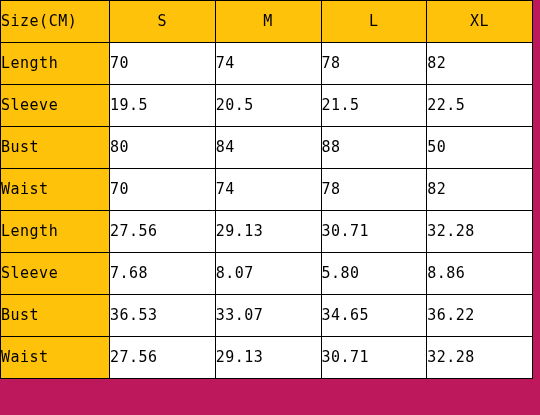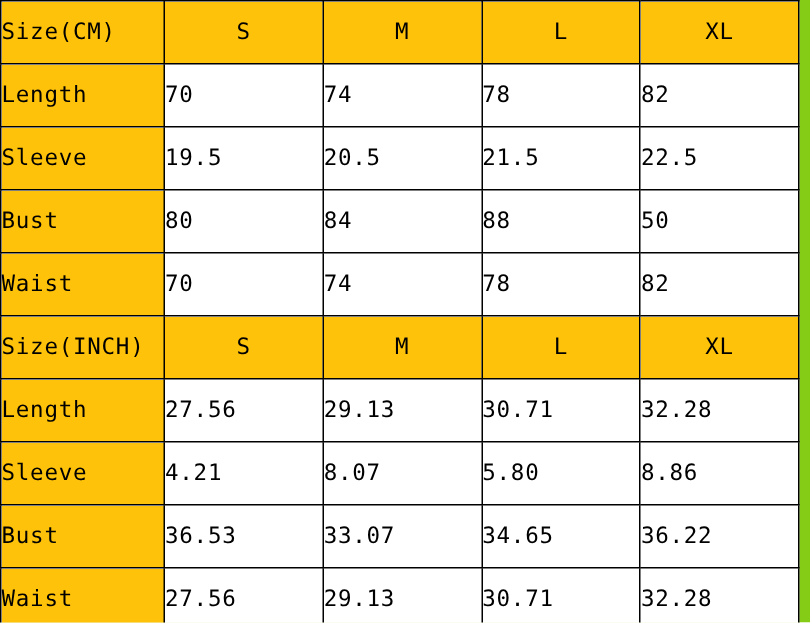--- a/index.html
+++ b/index.html
@@ -12,21 +12,21 @@
     width: 540px;
     height: 415px;
     overflow: hidden;
     font-family: "DejaVu Sans Mono", "Liberation Mono", monospace;
   }
 
   .sheet {
     position: relative;
     width: 540px;
     height: 415px;
-    background: #84cc16;
+    background: #be185d;
   }
 
   table.size-table {
     border-collapse: collapse;
     table-layout: fixed;
     width: 532px;
     margin: 0;
     background: #ffffff;
   }
 
@@ -115,39 +115,32 @@
       </tr>
 
       <tr>
         <td class="row-label">Waist</td>
         <td class="value-cell">70</td>
         <td class="value-cell">74</td>
         <td class="value-cell">78</td>
         <td class="value-cell">82</td>
       </tr>
 
-      <tr class="header-row">
-        <td class="row-label">Size(INCH)</td>
-        <td class="size-head">S</td>
-        <td class="size-head">M</td>
-        <td class="size-head">L</td>
-        <td class="size-head">XL</td>
-      </tr>
 
       <tr>
         <td class="row-label">Length</td>
         <td class="value-cell">27.56</td>
         <td class="value-cell">29.13</td>
         <td class="value-cell">30.71</td>
         <td class="value-cell">32.28</td>
       </tr>
 
       <tr>
         <td class="row-label">Sleeve</td>
-        <td class="value-cell">4.21</td>
+        <td class="value-cell">7.68</td>
         <td class="value-cell">8.07</td>
         <td class="value-cell">5.80</td>
         <td class="value-cell">8.86</td>
       </tr>
 
       <tr>
         <td class="row-label">Bust</td>
         <td class="value-cell">36.53</td>
         <td class="value-cell">33.07</td>
         <td class="value-cell">34.65</td>

